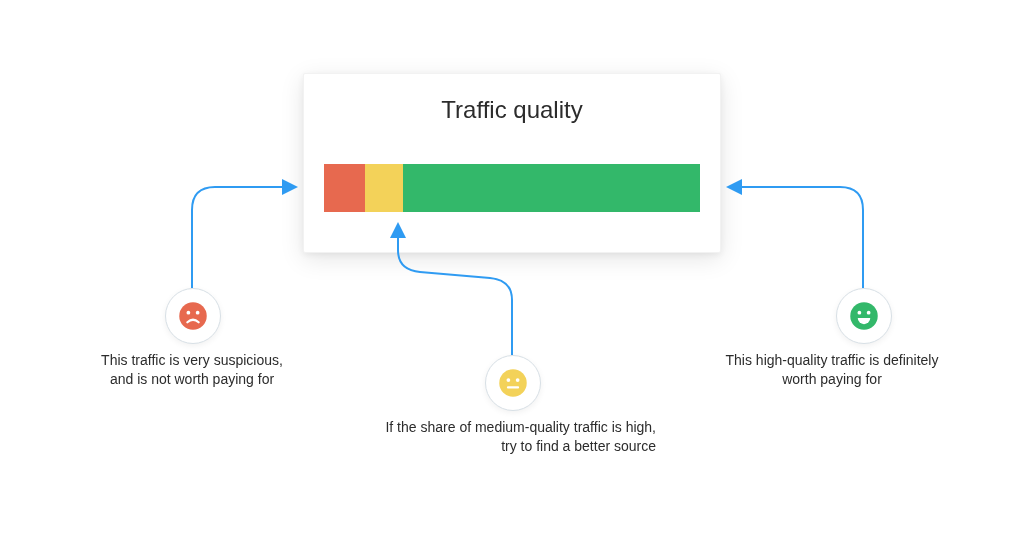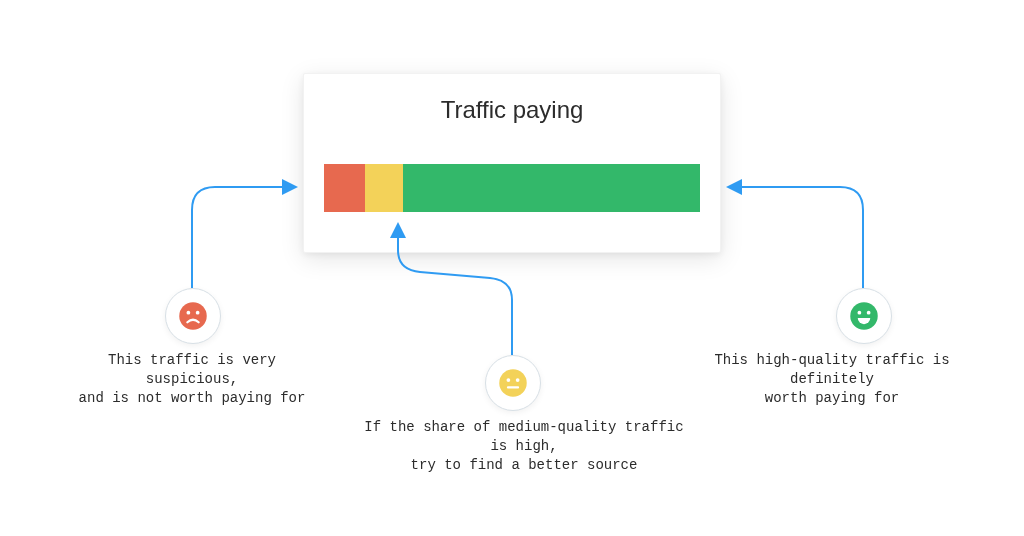--- a/index.html
+++ b/index.html
@@ -70,35 +70,34 @@
     justify-content: center;
   }
   .badge svg { width: 30px; height: 30px; display: block; }
 
   .caption {
     position: absolute;
     font-size: 14px;
     line-height: 1.35;
     color: #2c2c2c;
     text-align: center;
-    font-family: Liberation Mono, monospace;
   }
   #caption-red    { left:  64px; top: 351px; width: 256px; }
-  #caption-yellow { left: 364px; top: 418px; width: 320px; }
+  #caption-yellow { left: 336px; top: 418px; width: 320px; text-align: right; }
   #caption-green  { left: 712px; top: 351px; width: 240px; }
 
   #badge-red    { left: 165px; top: 288px; }
   #badge-yellow { left: 485px; top: 355px; }
   #badge-green  { left: 836px; top: 288px; }
 </style>
 </head>
 <body>
 
 <div class="card">
-  <div class="card-title">Traffic paying</div>
+  <div class="card-title">Traffic quality</div>
   <div class="bar">
     <div class="seg seg-red" style="width:11%; background:#e7694f;"></div>
     <div class="seg seg-yellow" style="width:10%; background:#f3d259;"></div>
     <div class="seg seg-green" style="width:79%; background:#33b86a;"></div>
   </div>
 </div>
 
 <svg class="arrows">
   <defs>
     <marker id="ah" markerWidth="8" markerHeight="8" refX="6" refY="4" orient="auto">

